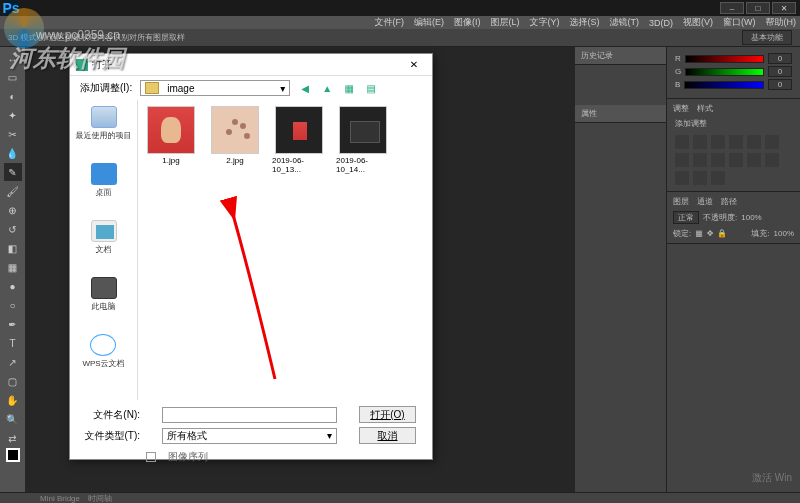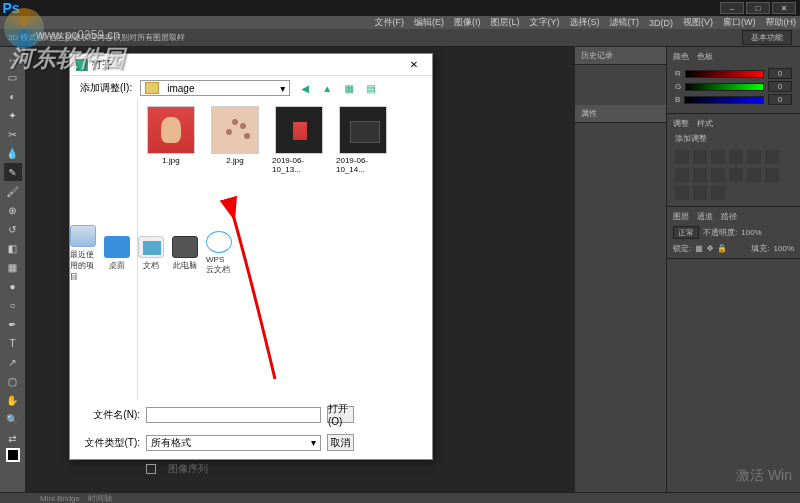--- a/index.html
+++ b/index.html
@@ -35,57 +35,57 @@
 .slider.r { background: linear-gradient(to right, #000, #f00); }
 .slider.g { background: linear-gradient(to right, #000, #0f0); }
 .slider.b { background: linear-gradient(to right, #000, #00f); }
 .val-box { width: 24px; background: #3a3a3a; border: 1px solid #222; text-align: center; }
 .adj-icons { display: flex; flex-wrap: wrap; gap: 4px; padding: 4px; }
 .adj-ico { width: 14px; height: 14px; background: #3a3a3a; }
 .layer-row { display: flex; gap: 4px; padding: 2px; font-size: 8px; color: #bbb; align-items: center; }
 .dropdown-sm { background: #3a3a3a; border: 1px solid #222; padding: 0 4px; font-size: 8px; color: #bbb; }
 
 .statusbar { height: 11px; background: #434343; display: flex; font-size: 8px; color: #888; padding: 0 40px; gap: 8px; align-items: center; border-top: 1px solid #222; }
-.activate { position: absolute; right: 8px; bottom: 18px; font-size: 14px; color: #777; }
+.activate { position: absolute; right: 8px; bottom: 18px; font-size: 10px; color: #777; }
 
 
 .dialog { position: absolute; left: 69px; top: 53px; width: 364px; height: 407px; background: #fff; border: 1px solid #888; box-shadow: 2px 2px 8px rgba(0,0,0,0.5); }
 .dlg-title { height: 22px; background: #fff; display: flex; align-items: center; padding: 0 6px; font-size: 10px; color: #000; border-bottom: 1px solid #ddd; }
 .dlg-title-icon { width: 12px; height: 12px; background: #3a8; margin-right: 4px; }
 .dlg-x { margin-left: auto; width: 24px; text-align: center; cursor: pointer; }
 .dlg-lookrow { height: 24px; display: flex; align-items: center; padding: 0 10px; gap: 8px; font-size: 10px; }
 .look-dd { width: 150px; height: 16px; border: 1px solid #999; font-size: 10px; padding: 0 4px; display: flex; align-items: center; background: #fff; }
 .folder-ico { width: 14px; height: 12px; background: #e8c96a; border: 1px solid #b89a3a; }
 .nav-ico { width: 14px; height: 14px; font-size: 10px; color: #2a7; display: flex; align-items: center; justify-content: center; }
 .dlg-body { display: flex; height: 300px; }
-.dlg-sidebar { width: 68px; background: #fff; border-right: 1px solid #ddd; display: flex; flex-direction: row; align-items: center; padding-top: 6px; gap: 8px; }
+.dlg-sidebar { width: 68px; background: #fff; border-right: 1px solid #ddd; display: flex; flex-direction: column; align-items: center; padding-top: 6px; gap: 22px; }
 .sb-item { display: flex; flex-direction: column; align-items: center; gap: 2px; font-size: 8px; color: #333; }
 .sb-ico { width: 26px; height: 22px; border-radius: 3px; }
 .sb-ico.recent { background: linear-gradient(#cde, #9bd); border: 1px solid #8ad; }
 .sb-ico.desktop { background: #3a8edb; }
 .sb-ico.docs { background: #eee; border: 1px solid #ccc; position: relative; }
 .sb-ico.docs::before { content:""; position:absolute; left: 4px; top: 4px; width: 18px; height: 14px; background: #5ac; }
 .sb-ico.pc { background: #555; border: 1px solid #333; }
 .sb-ico.cloud { background: #fff; border: 1px solid #4af; border-radius: 50%; }
 .dlg-files { flex: 1; padding: 6px; display: flex; gap: 10px; align-items: flex-start; }
 .file { width: 54px; display: flex; flex-direction: column; align-items: center; gap: 2px; font-size: 8px; color: #000; position: relative; }
 .thumb { width: 48px; height: 48px; border: 1px solid #ccc; background: #333; display: flex; align-items: center; justify-content: center; overflow: hidden; }
 .thumb.face1 { background: linear-gradient(#d44, #c33); position: relative; }
 .thumb.face1::after { content:""; display:block; width: 20px; height: 26px; background: #e8b890; border-radius: 40% 40% 30% 30%; }
 .thumb.face2 { background: #e8c8b0; position: relative; }
 .thumb.face2::after { content:""; position:absolute; width:6px;height:6px;background:#a76; border-radius:50%; top:12px; left:20px; box-shadow: 8px 4px #a76, -6px 10px #a76, 12px 14px #a76; }
 .thumb.ps1 { background: #222; position: relative; }
 .thumb.ps1::after { content:""; position:absolute; width:14px;height:18px; background: linear-gradient(#d44,#c33); top:15px; left:17px; }
 .thumb.ps2 { background: #222; position: relative; }
 .thumb.ps2::after { content:""; position:absolute; width:28px;height:20px; background: #333; border:1px solid #555; top:14px; left:10px; }
 .dlg-bottom { padding: 6px 10px; }
-.field-row { display: flex; align-items: center; gap: 6px; margin-bottom: 11px; font-size: 10px; }
+.field-row { display: flex; align-items: center; gap: 22px; margin-bottom: 4px; font-size: 10px; }
 .field-label { width: 60px; text-align: right; }
 .field-combo { width: 175px; height: 16px; border: 1px solid #999; font-size: 10px; padding: 0 4px; }
-.dlg-btn { width: 27px; height: 17px; border: 1px solid #999; background: #eee; font-size: 10px; display: flex; align-items: center; justify-content: center; cursor: pointer; }
+.dlg-btn { width: 57px; height: 17px; border: 1px solid #999; background: #eee; font-size: 10px; display: flex; align-items: center; justify-content: center; cursor: pointer; text-decoration: underline; }
 .chk-row { display: flex; align-items: center; gap: 12px; font-size: 10px; color: #666; margin-left: 66px; margin-top: 6px; }
 .chk { width: 10px; height: 10px; border: 1px solid #999; }
 
 .red-arrow { position: absolute; left: 150px; top: 140px; pointer-events: none; }
 
 .watermark { position: absolute; left: 10px; top: 4px; font-size: 23px; font-weight: bold; color: rgba(255,255,255,0.6); font-style: italic; text-shadow: 1px 1px 2px rgba(0,0,0,0.5); margin-top: 39px; }
 .watermark-url { position: absolute; left: 36px; top: 28px; font-size: 12px; color: rgba(255,255,255,0.55); }
 .wm-circle { position: absolute; left: 4px; top: 8px; width: 40px; height: 40px; border-radius: 50%; background: conic-gradient(#f90, #09f, #f90); opacity: 0.5; }
 </style>
 </head>
@@ -153,24 +153,20 @@
   <div class="canvas"></div>
 
   <div class="panels">
     <div class="panel-strip">
       <div class="panel-tab"><span>历史记录</span></div>
       <div style="height:40px"></div>
       <div class="panel-tab"><span>属性</span></div>
     </div>
     <div class="panel-right">
       <div class="panel-section">
-        <div class="panel-header">
-          <span>颜色</span>
-          <span>色板</span>
-        </div>
         <div class="color-sliders">
           <div class="slider-row">
               <span>R</span>
               <div class="slider r"></div>
               <div class="val-box">0</div>
             </div>
           <div class="slider-row">
               <span>G</span>
               <div class="slider g"></div>
               <div class="val-box">0</div>

